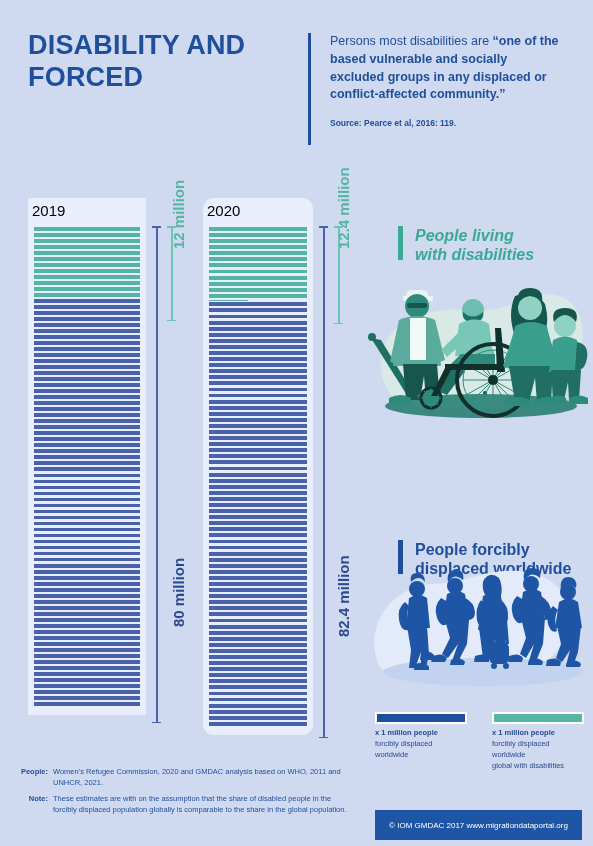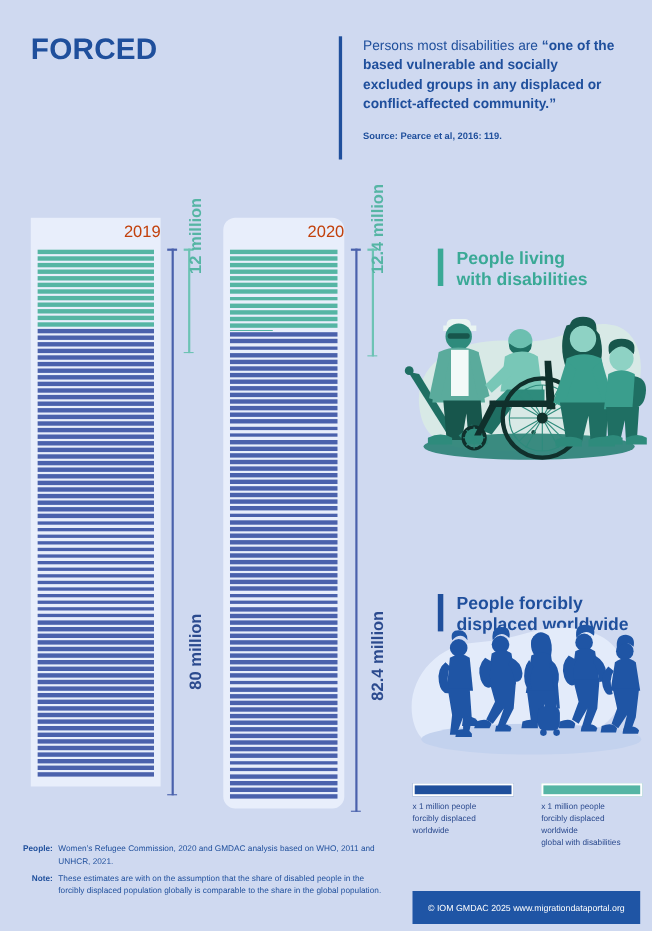--- a/index.html
+++ b/index.html
@@ -28,22 +28,22 @@
   .quote b{font-weight:bold;}
   .quote-src{
     position:absolute;left:330px;top:118px;width:230px;
     color:#1f4f9c;font-size:8.5px;font-weight:bold;
   }
 
   
   .chart{position:absolute;left:0;top:190px;width:360px;height:560px;}
   .barcol{position:absolute;background:#e8eefb;}
   .barcol .yearlab{
-    position:absolute;left:4px;right:0;top:4px;text-align:right;
-    font-size:15px;color:#c2410c;
+    position:absolute;left:4px;right:0;top:4px;text-align:left;
+    font-size:15px;color:#000000;
   }
   .stack{position:absolute;left:6px;right:6px;}
   .seg{position:absolute;left:0;right:0;overflow:hidden;}
   .stripes{position:absolute;inset:0;}
   .stripe{position:absolute;left:0;height:7px;}
   .stripe.teal{background:#55b5a4;}
   .stripe.blue{background:#4a61ac;}
 
   
   .brk{position:absolute;width:9px;}
@@ -66,39 +66,40 @@
   .sec-head.blue{color:#1f4f9c;}
 
   .illo{position:absolute;}
 
   
   .legend-item{position:absolute;width:106px;}
   .swatch{width:88px;height:8px;border:2px solid #fff;}
   .swatch.blue{background:#1f4f9c;}
   .swatch.teal{background:#55b5a4;}
   .leg-txt{margin-top:4px;font-size:7.5px;line-height:1.45;color:#2b4a8e;}
-  .leg-txt b{font-weight:normal;}
+  .leg-txt b{font-weight:bold;}
 
   
   .footer{position:absolute;left:10px;top:766px;width:340px;color:#1f4f9c;font-size:7.5px;line-height:1.5;}
   .fn{display:flex;margin-bottom:4px;}
   .fn .lbl{font-weight:bold;width:38px;flex:none;text-align:right;padding-right:5px;}
   .fn .bd{flex:1;}
   .credit{
     position:absolute;left:375px;top:810px;width:207px;height:30px;
     background:#1f55a5;color:#ffffff;font-size:8px;
     display:flex;align-items:center;justify-content:center;text-align:center;
   }
 </style>
 </head>
 <body>
 
 <div class="page">
 
   <div class="title">
+    <div>DISABILITY AND</div>
     <div>FORCED</div>
   </div>
 
   <div class="quote-rule"></div>
   <div class="quote">
     <span>Persons most disabilities are </span><b>“one of the based vulnerable and socially excluded groups in any displaced or conflict-affected community.”</b>
   </div>
   <div class="quote-src">Source: Pearce et al, 2016: 119.</div>
 
   <div class="chart">
@@ -315,21 +316,21 @@
     <div class="brk teal" style="left:334px;top:36px;height:98px;">
       <div class="cap t"></div>
       <div class="line"></div>
       <div class="cap b"></div>
     </div>
     <div class="vlabel teal" style="left:352px;top:42px;">12.4 million</div>
     <div class="vlabel blue" style="left:352px;top:430px;">82.4 million</div>
   </div>
 
   <div class="sec-rule" style="left:398px;top:226px;background:#3aa996;"></div>
-  <div class="sec-head teal" style="left:415px;top:226px;width:175px;">
+  <div class="sec-head teal" style="left:415px;top:226px;width:175px;font-style:italic;">
     <div>People living</div>
     <div>with disabilities</div>
   </div>
 
   <svg class="illo" style="left:363px;top:272px;" width="230" height="165" viewBox="0 0 230 165">
     <path d="M18 96 C14 52 62 34 106 38 C150 42 168 16 196 24 C224 32 226 74 208 100 C190 126 150 140 104 138 C58 136 22 140 18 96 Z" fill="#d8e9e6"></path>
     <ellipse cx="118" cy="134" rx="96" ry="12" fill="#1f7a6d" opacity=".85"></ellipse>
 
     <g>
       <path d="M8 66 L18 68 L52 124 L47 128 Z" fill="#1f6f63"></path>
@@ -493,15 +494,15 @@
     <div class="fn">
       <div class="lbl">People:</div>
       <div class="bd">Women’s Refugee Commission, 2020 and GMDAC analysis based on WHO, 2011 and UNHCR, 2021.</div>
     </div>
     <div class="fn">
       <div class="lbl">Note:</div>
       <div class="bd">These estimates are with on the assumption that the share of disabled people in the forcibly displaced population globally is comparable to the share in the global population.</div>
     </div>
   </div>
 
-  <div class="credit">© IOM GMDAC 2025 www.migrationdataportal.org</div>
+  <div class="credit">© IOM GMDAC 2017 www.migrationdataportal.org</div>
 
 </div>
 
 </body></html>

